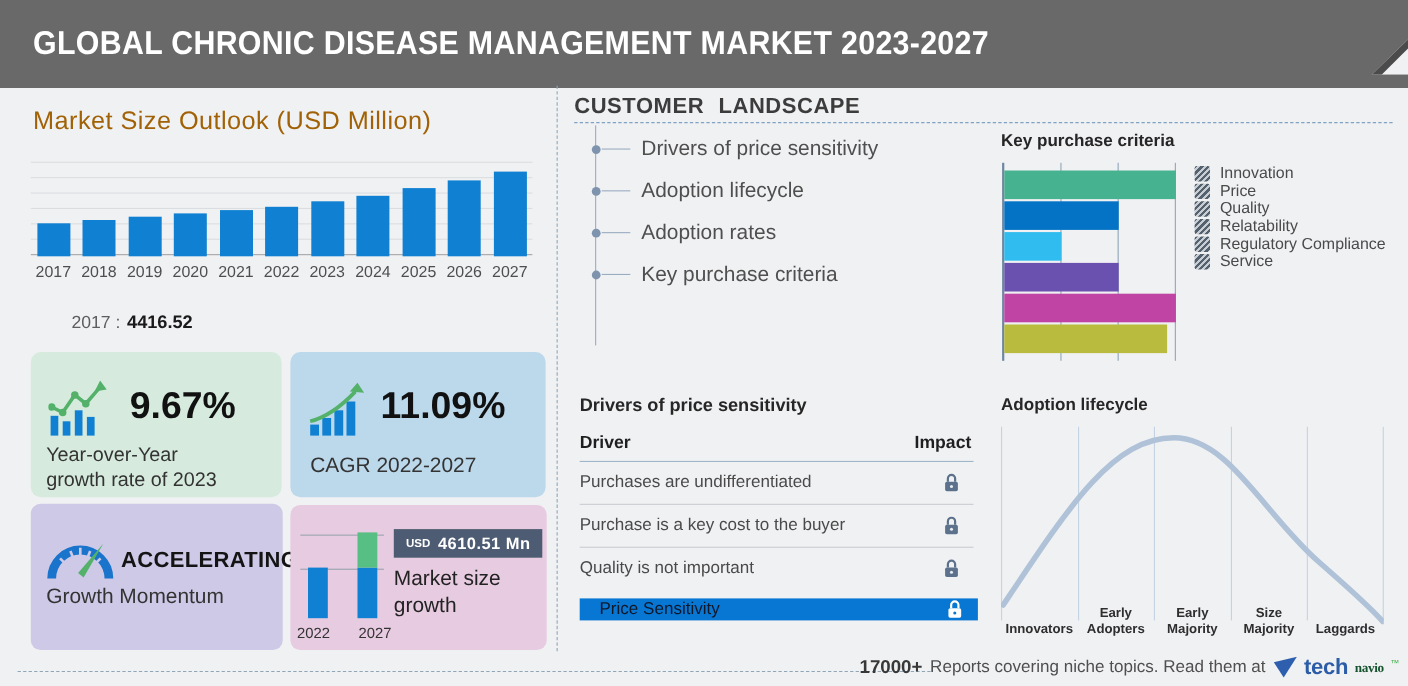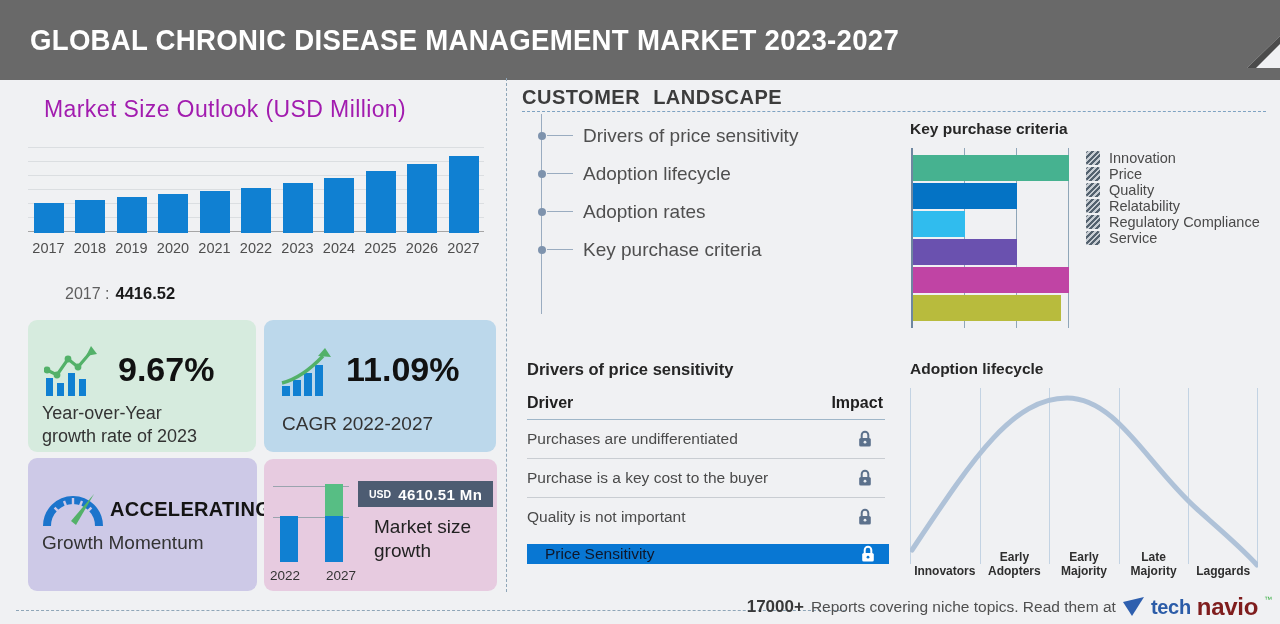--- a/index.html
+++ b/index.html
@@ -4,21 +4,21 @@
 <style>
   html,body{margin:0;padding:0;background:#DDE0E3;}
   #root{position:relative;width:1280px;height:624px;background:#F0F1F3;overflow:hidden;
         font-family:"Liberation Sans",sans-serif;}
   
   .hdr{position:absolute;left:0;top:0;width:1280px;height:80px;background:#696969;}
   .hdr h1{position:absolute;left:30px;top:50%;margin:0;color:#FFFFFF;font-size:30px;font-weight:bold;
           letter-spacing:.3px;white-space:nowrap;transform:translateY(-50%) scaleX(.92);transform-origin:left center;}
   .fold{position:absolute;right:0;top:0;}
   
-  .ms-title{position:absolute;left:30px;top:96px;font-size:23px;color:#a21caf;letter-spacing:.4px;margin-left:14px;}
+  .ms-title{position:absolute;left:30px;top:96px;font-size:23px;color:#a16207;letter-spacing:.4px;}
   .mchart{position:absolute;left:28px;top:144px;width:456px;height:112px;}
   .ggrid{position:absolute;left:0;right:0;height:1px;background:#DBDEE1;}
   .gbase{position:absolute;left:0;right:0;top:87px;height:1px;background:#A6A6A6;}
   .mbars{position:absolute;inset:0;display:flex;justify-content:space-between;}
   .mcol{width:41px;height:100%;display:flex;flex-direction:column;align-items:center;justify-content:flex-end;}
   .mbar{width:30px;background:#1080D2;}
   .myear{margin-top:7px;font-size:14.5px;color:#4E4E4E;}
   .callout{position:absolute;left:30px;top:284px;font-size:16px;color:#5E5E5E;margin-left:35px;}
   .callout b{color:#1A1A1A;font-size:16.5px;margin-left:6px;}
   .card{position:absolute;border-radius:9px;}
@@ -32,21 +32,21 @@
   .mom-val{position:absolute;left:82px;top:40px;font-size:20px;font-weight:bold;color:#141414;letter-spacing:.3px;}
   .mom-lab{position:absolute;left:14px;top:74px;font-size:19px;color:#333;}
   .mini-line{position:absolute;left:9px;width:76px;height:1px;background:#9AA4AE;}
   .mini-bar{position:absolute;width:18px;}
   .mini-years{position:absolute;left:6px;bottom:8px;width:86px;display:flex;justify-content:space-between;
               font-size:13.5px;color:#333;}
   .badge{position:absolute;left:94px;top:22px;height:26px;background:#4D5C72;color:#FFF;display:flex;
          align-items:center;gap:7px;padding:0 11px;}
   .badge .cur{font-size:10.5px;font-weight:bold;}
   .badge .val{font-size:15px;font-weight:bold;letter-spacing:.4px;}
-  .growth-lab{position:absolute;left:94px;top:56px;width:132px;font-size:19px;line-height:24px;color:#222;margin-left:16px;}
+  .growth-lab{position:absolute;left:94px;top:56px;width:132px;font-size:19px;line-height:24px;color:#222;}
   
   .vdiv{position:absolute;left:506px;top:78px;height:514px;border-left:1px dashed #8FA6B8;}
   
   .cl-title{position:absolute;left:522px;top:86px;font-size:20px;font-weight:bold;color:#3C3C3C;
             letter-spacing:.5px;word-spacing:7px;}
   .cl-underline{position:absolute;left:522px;top:111px;width:744px;border-top:1px dashed #7FA3C2;}
   .rail{position:absolute;left:541px;top:114px;height:200px;border-left:1px solid #9AACC0;}
   .citems{position:absolute;left:538px;top:124px;width:352px;display:flex;flex-direction:column;gap:14px;}
   .citem{display:flex;align-items:flex-start;}
   .cdot{width:8px;height:8px;border-radius:50%;background:#7E93AD;margin-top:8px;flex:none;}
@@ -86,21 +86,21 @@
   .llabels{position:absolute;left:0;bottom:0;width:348px;height:46px;display:flex;}
   .lcell{flex:1;display:flex;align-items:flex-end;justify-content:center;text-align:center;
          font-size:12px;font-weight:bold;color:#2E2E2E;line-height:14px;padding-bottom:2px;}
   
   .f-line{position:absolute;left:16px;top:610px;width:830px;border-top:1.5px dashed #8FA6B8;}
   .f-text{position:absolute;right:8px;top:594px;height:26px;display:flex;align-items:center;gap:7px;}
   .f-count{font-size:17px;font-weight:bold;color:#383838;}
   .f-msg{font-size:15.5px;color:#4F4F4F;}
   .logo{display:flex;align-items:center;gap:6px;}
   .logo .tech{font-size:20px;font-weight:bold;color:#2B5CA8;letter-spacing:-.3px;}
-  .logo .navio{font-size:24px;font-weight:bold;color:#7f1d1d;letter-spacing:-.3px;}
+  .logo .navio{font-size:12px;font-weight:bold;color:#14532d;letter-spacing:-.3px;font-family:Liberation Serif, serif;}
   .logo .tm{font-size:8px;color:#3FB049;align-self:flex-start;margin-top:2px;}
 </style>
 </head>
 <body>
 
 <div id="root">
 
   <div class="hdr">
     <h1>GLOBAL CHRONIC DISEASE MANAGEMENT MARKET 2023-2027</h1>
   </div>
@@ -364,21 +364,21 @@
     <div class="lvline" style="left:209px"></div>
     <div class="lvline" style="left:278px"></div>
     <div class="lvline" style="left:347px"></div>
     <svg width="348" height="192" viewBox="0 0 348 192">
       <path d="M2,162 C62,72 102,10 157,10 C207,10 238,78 288,122 C314,145 334,162 347,177" fill="none" stroke="#AFC2D8" stroke-width="5" stroke-linecap="round"></path>
     </svg>
     <div class="llabels" id="llabels">
         <div class="lcell">Innovators</div>
         <div class="lcell">Early Adopters</div>
         <div class="lcell">Early Majority</div>
-        <div class="lcell">Late Majority</div>
+        <div class="lcell">Size Majority</div>
         <div class="lcell">Laggards</div>
       </div>
   </div>
 
   <div class="f-line"></div>
   <div class="f-text">
     <span class="f-count">17000+</span>
     <span class="f-msg">Reports covering niche topics. Read them at</span>
     <span class="logo">
       <svg width="22" height="20" viewBox="0 0 22 20">

